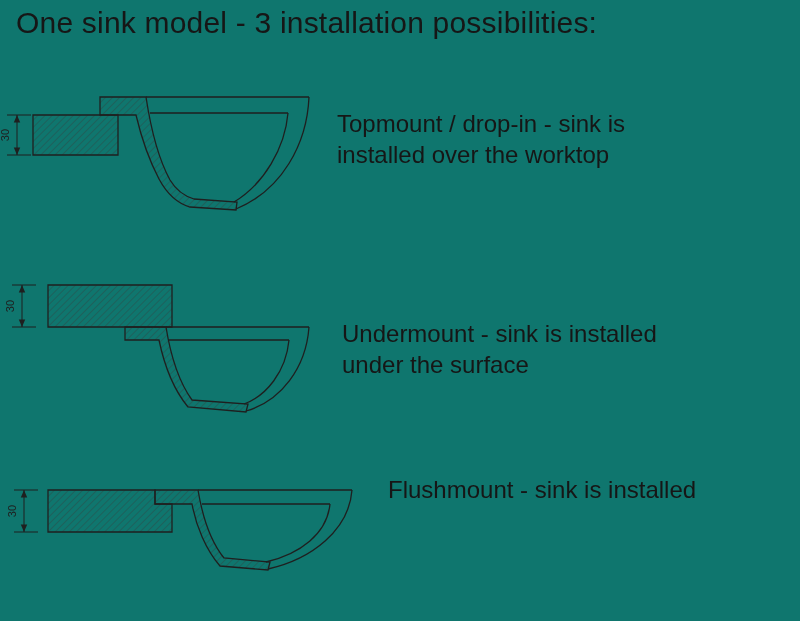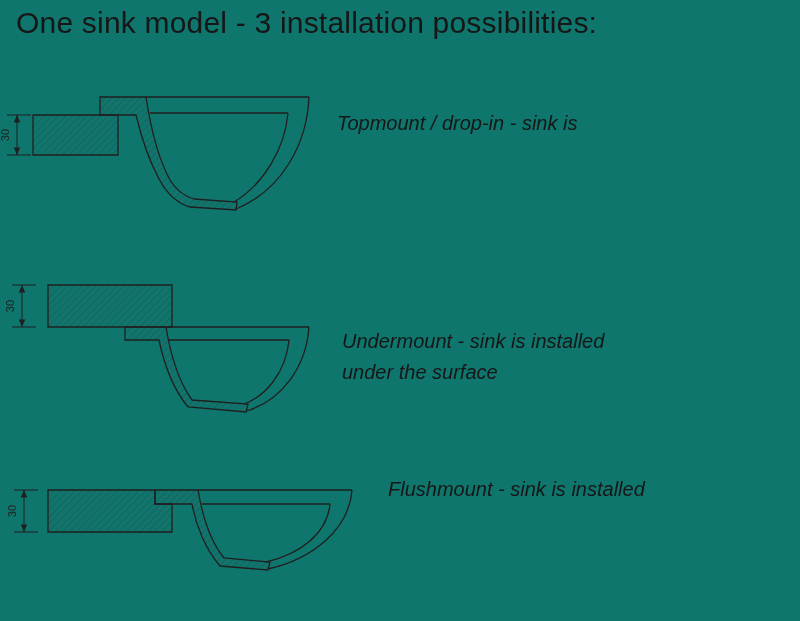--- a/index.html
+++ b/index.html
@@ -23,28 +23,27 @@
     font-size: 30px;
     font-weight: 500;
     letter-spacing: 0.2px;
     color: #161616;
   }
   .drawing {
     position: absolute;
   }
   .caption {
     position: absolute;
-    font-size: 20px;
+    font-size: 24px;
     line-height: 31px;
     color: #161616;
     white-space: nowrap;
-    font-style: italic;
   }
   .cap-1 { left: 337px; top: 108px; }
-  .cap-2 { left: 342px; top: 326px; }
+  .cap-2 { left: 342px; top: 318px; }
   .cap-3 { left: 388px; top: 474px; }
 </style>
 </head>
 <body>
 
 <div class="page">
 
   <h1 class="title">One sink model - 3 installation possibilities:</h1>
 
   <svg class="drawing" style="left:0; top:82px;" width="335" height="150" viewBox="0 0 335 150">
@@ -71,20 +70,21 @@
     <g fill="none" stroke="#1f1f1f" stroke-width="1.3">
       <line x1="146" y1="15" x2="309" y2="15"></line>
       <line x1="150" y1="31" x2="288" y2="31"></line>
       <path d="M309,15 C307,62 282,108 236,127"></path>
       <path d="M288,31 C285,66 264,102 234,120"></path>
     </g>
   </svg>
 
   <div class="caption cap-1">
     <span>Topmount / drop-in - sink is</span><br>
+    <span>installed over the worktop</span>
   </div>
 
   <svg class="drawing" style="left:0; top:268px;" width="335" height="160" viewBox="0 0 335 160">
     <defs>
       <pattern id="hatch2" patternUnits="userSpaceOnUse" width="5" height="5" patternTransform="rotate(45)">
         <line x1="0" y1="0" x2="0" y2="5" stroke="#3a3a3a" stroke-width="0.7"></line>
       </pattern>
     </defs>
 
     <g stroke="#1f1f1f" stroke-width="1" fill="#1f1f1f">

